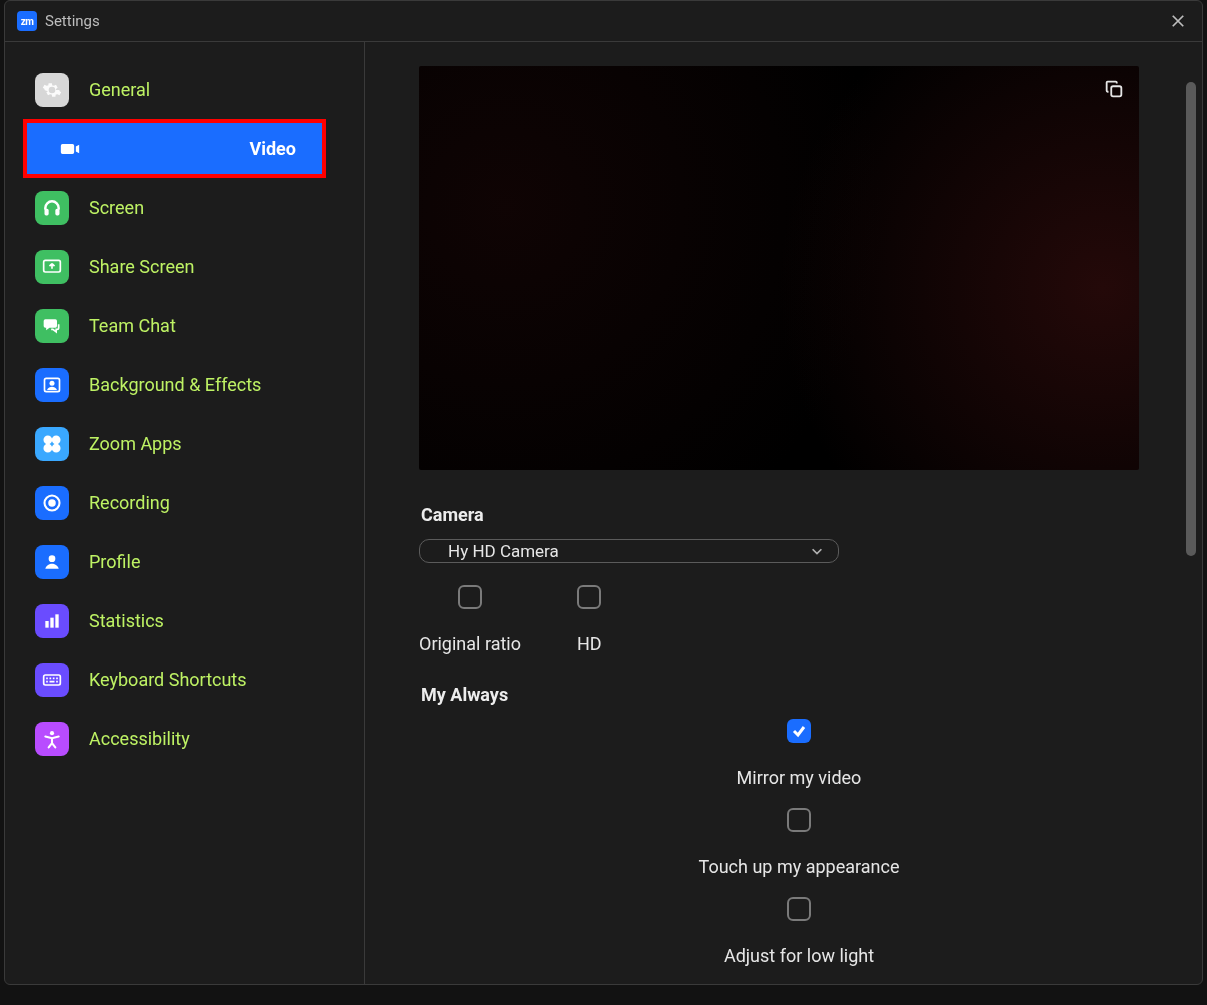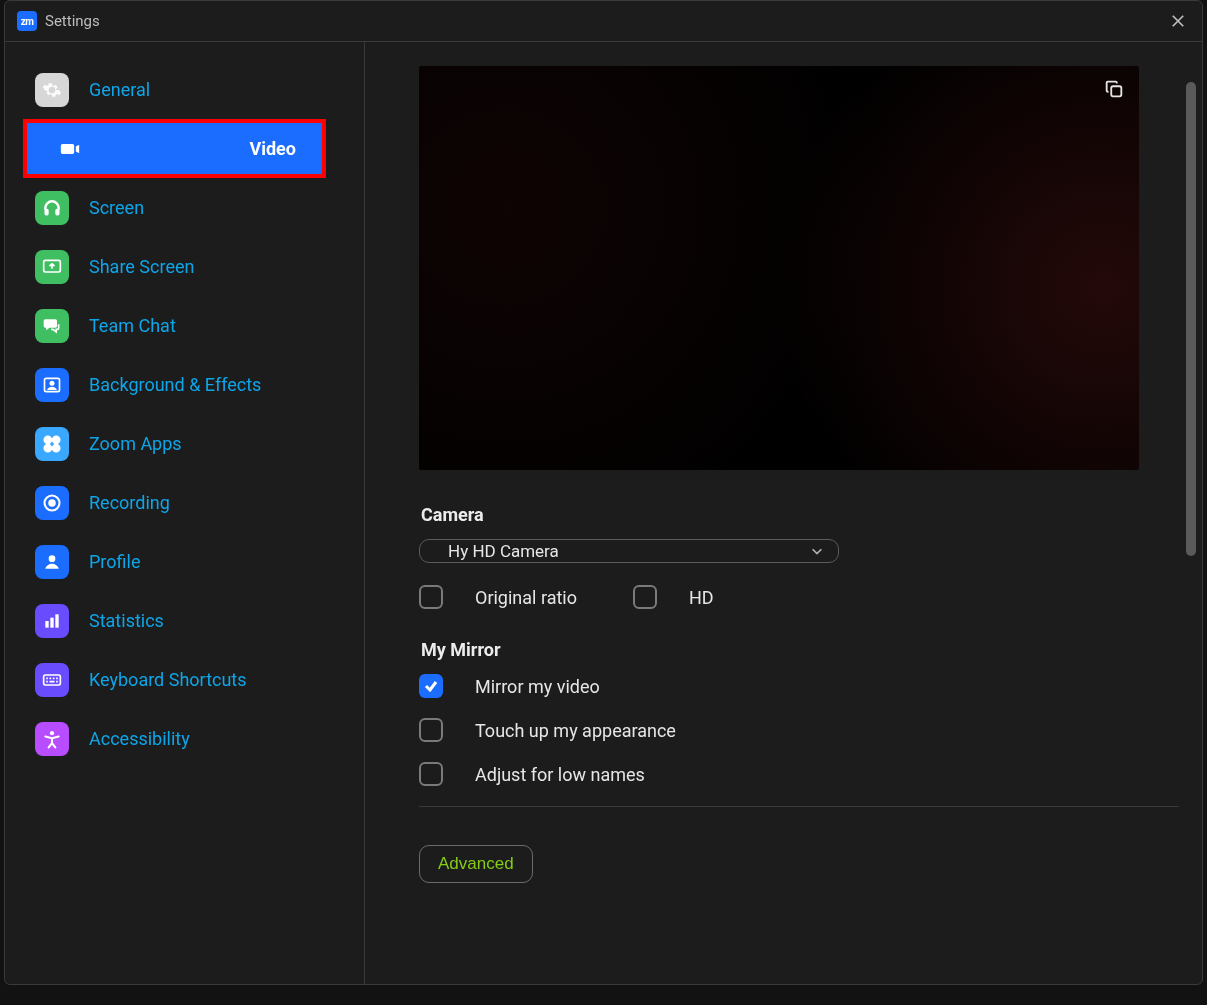--- a/index.html
+++ b/index.html
@@ -62,21 +62,21 @@
     width: 360px;
     border-right: 1px solid #3a3a3a;
     padding: 18px 0 0 0;
     overflow-y: auto;
   }
   .nav-item {
     display: flex; align-items: center;
     gap: 20px;
     height: 59px;
     padding: 0 30px;
-    color: #0ea5e9;
+    color: #bef264;
     font-size: 18px;
     cursor: pointer;
   }
   .nav-item.active {
     background: #1a6dff;
     color: #fff;
     font-weight: 700;
   }
   .nav-item.highlighted {
     box-shadow: inset 0 0 0 4px #ff0000;
@@ -141,23 +141,24 @@
     font-size: 17px;
     color: #e6e6e6;
     cursor: pointer;
     margin: 0 0 22px 0;
     justify-content: space-between;
   }
   .select svg.chev { width: 14px; height: 14px; fill: none; stroke: #b0b0b0; stroke-width: 2; }
 
   .check-row {
     display: flex; align-items: center;
-    gap: 32px;
+    gap: 24px;
     margin: 0 0 20px 0;
     font-size: 18px;
+    flex-direction: column;
   }
   .group-inline { display:flex; gap:56px; margin-bottom:30px; }
 
   .checkbox {
     width: 24px; height: 24px;
     border-radius: 6px;
     display: flex; align-items: center; justify-content: center;
     flex-shrink: 0;
   }
   .checkbox.off { border: 2px solid #7a7a7a; }
@@ -352,39 +353,39 @@
           <label class="check-row" style="margin:0">
             <span class="checkbox off"></span>
             <span>Original ratio</span>
           </label>
           <label class="check-row" style="margin:0">
             <span class="checkbox off"></span>
             <span>HD</span>
           </label>
         </div>
 
-        <div class="section-label">My Mirror</div>
+        <div class="section-label">My Always</div>
 
         <label class="check-row">
           <span class="checkbox on">
               <svg viewBox="0 0 16 16">
                 <path d="M3 8 L7 12 L13 4"></path>
               </svg>
             </span>
           <span>Mirror my video</span>
         </label>
 
         <label class="check-row">
           <span class="checkbox off"></span>
           <span>Touch up my appearance</span>
         </label>
 
         <label class="check-row">
           <span class="checkbox off"></span>
-          <span>Adjust for low names</span>
+          <span>Adjust for low light</span>
         </label>
 
         <hr class="divider">
 
 
         <button class="adv-btn">Advanced</button>
 
       </div>
 
       <div class="fake-scroll">

